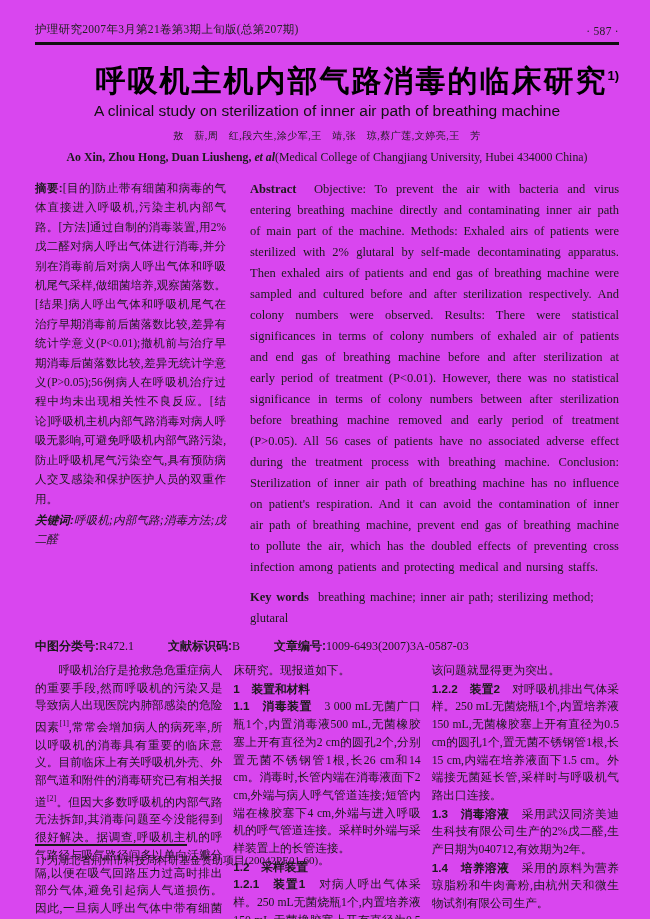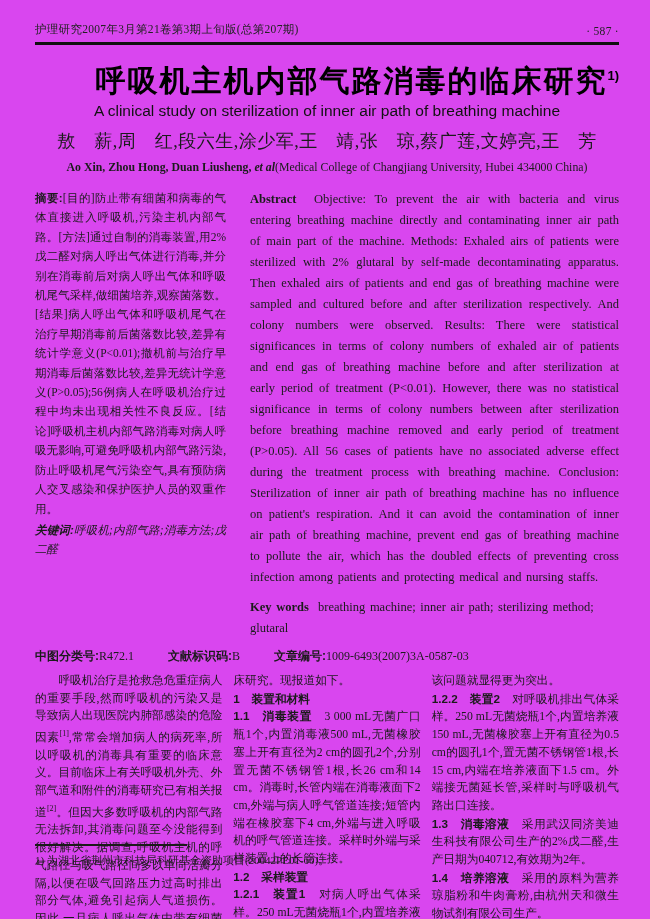--- a/index.html
+++ b/index.html
@@ -27,21 +27,21 @@
     margin-top:16px; text-align:right;
     font-family:"Liberation Sans","DejaVu Sans",sans-serif;
     font-weight:bold; font-size:30px; letter-spacing:2px; color:#000;
   }
   .title-cn sup { font-size:13px; font-weight:bold; letter-spacing:0; }
   .title-en {
     text-align:center;
     font-family:"Liberation Sans","DejaVu Sans",sans-serif;
     font-weight:400; font-size:15.5px; color:#111;
   }
-  .authors-cn { margin-top:9px; text-align:center; font-size:18px; letter-spacing:.5px; }
+  .authors-cn { margin-top:9px; text-align:center; font-size:10px; letter-spacing:.5px; }
   .authors-en { margin-top:7px; text-align:center; font-size:11.8px; }
   .authors-en .names { font-weight:bold;text-align:right; }
   .authors-en .etal { font-weight:bold; font-style:italic;text-align:right; }
 
   
   .abstract-row { margin-top:14px; display:flex; gap:24px; }
   .abs-cn { width:191px; flex:none; font-size:11.5px; line-height:19.4px; text-align:justify; }
   .abs-cn .lbl { font-family:"Liberation Sans","DejaVu Sans",sans-serif; font-weight:bold; }
   .kw-cn { margin-top:2px;font-style:italic; }
   .abs-en { flex:1; font-size:12.5px; line-height:21px; text-align:justify; word-spacing:1.5px; }

